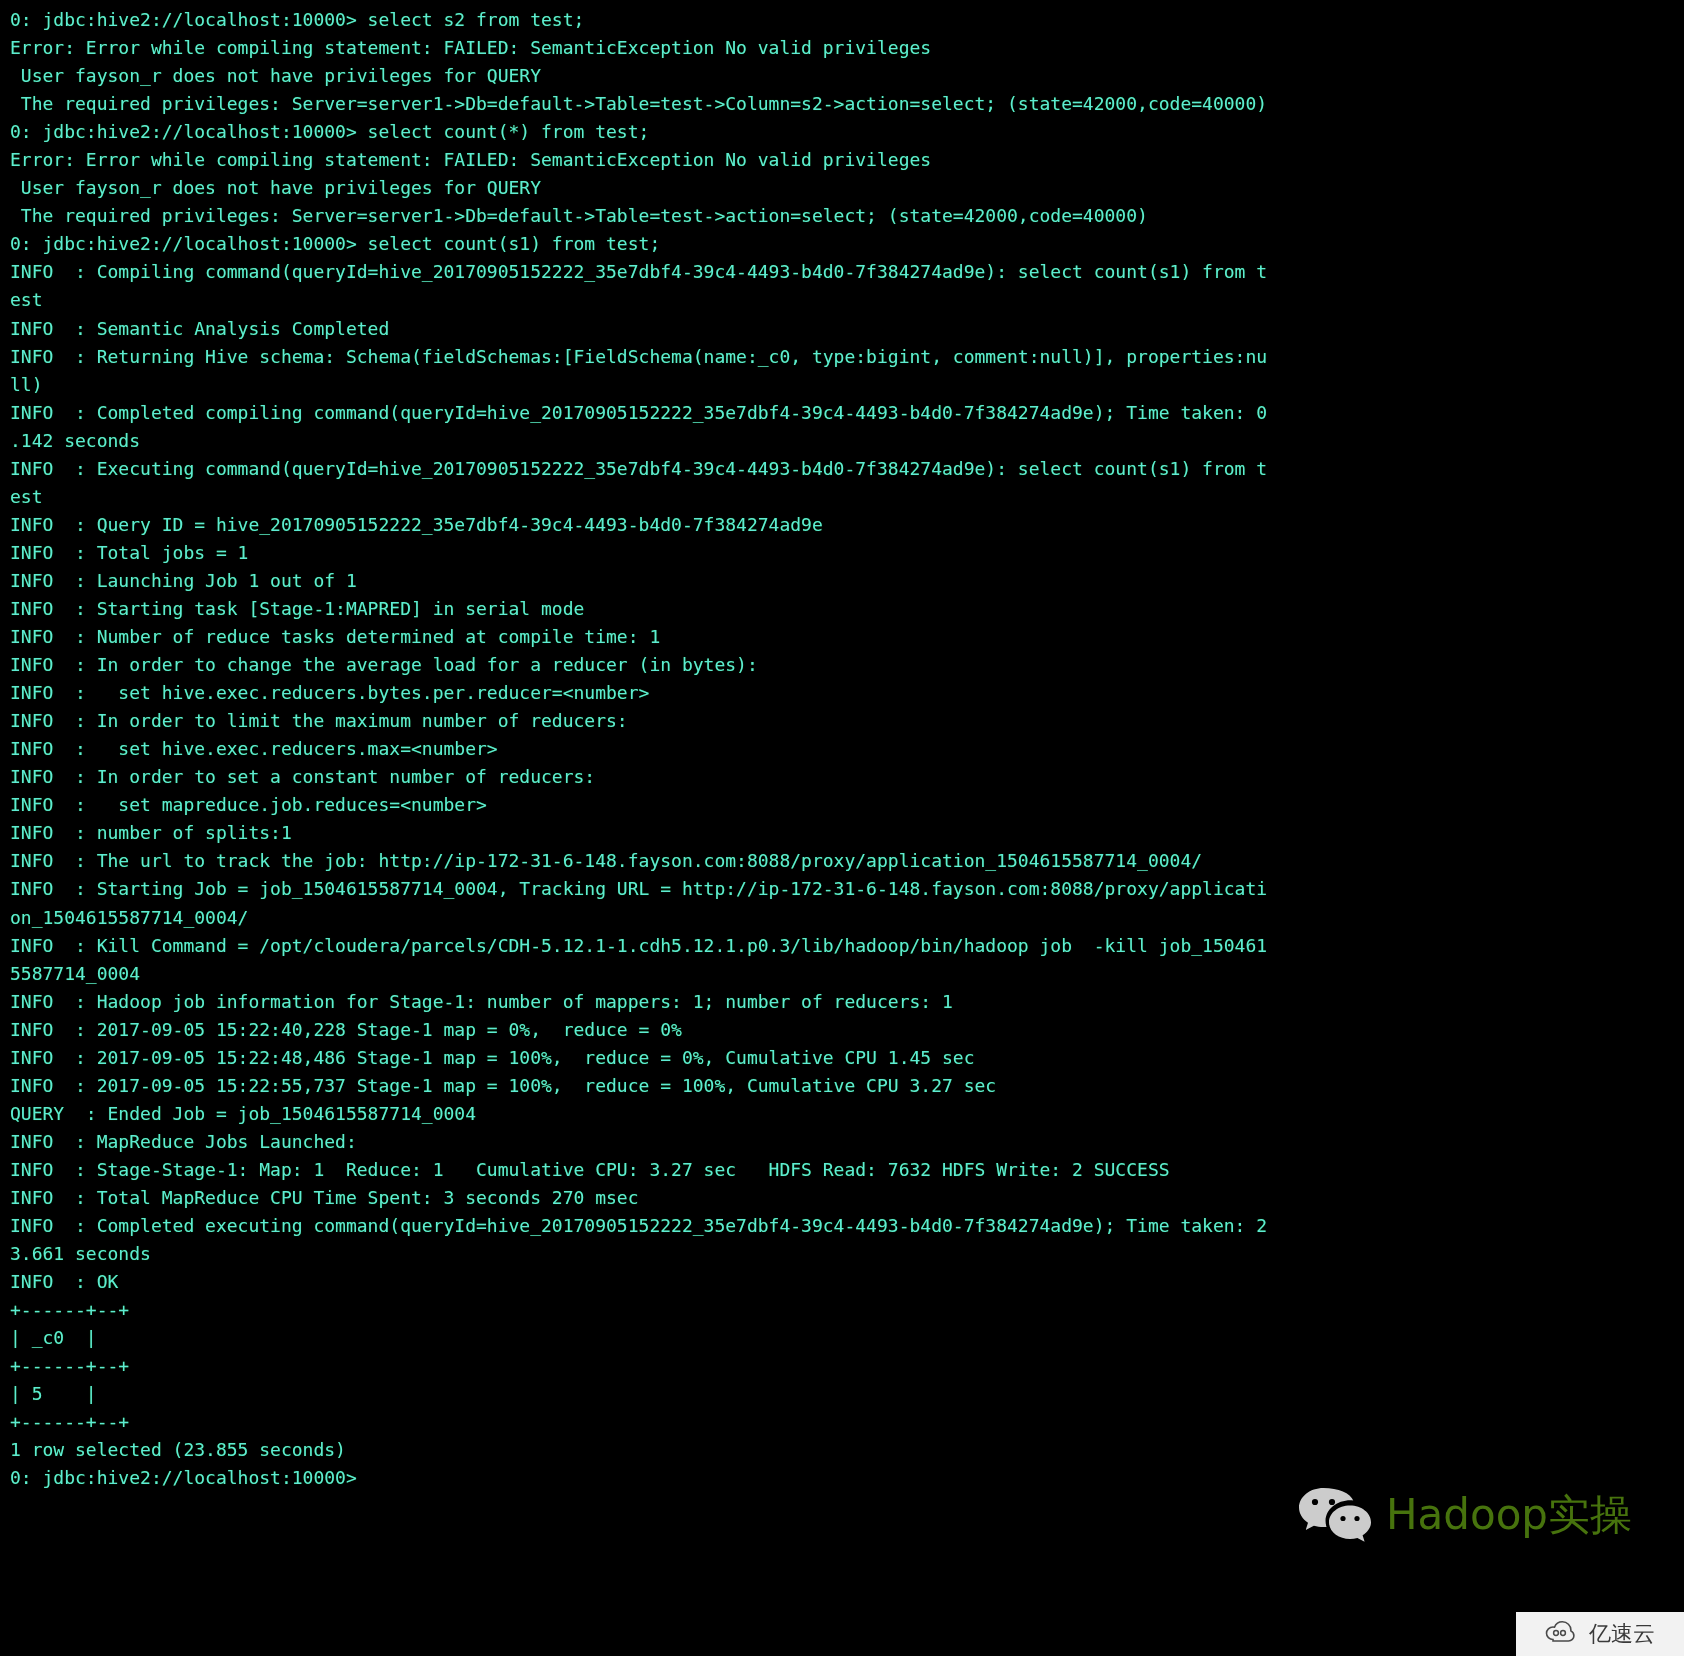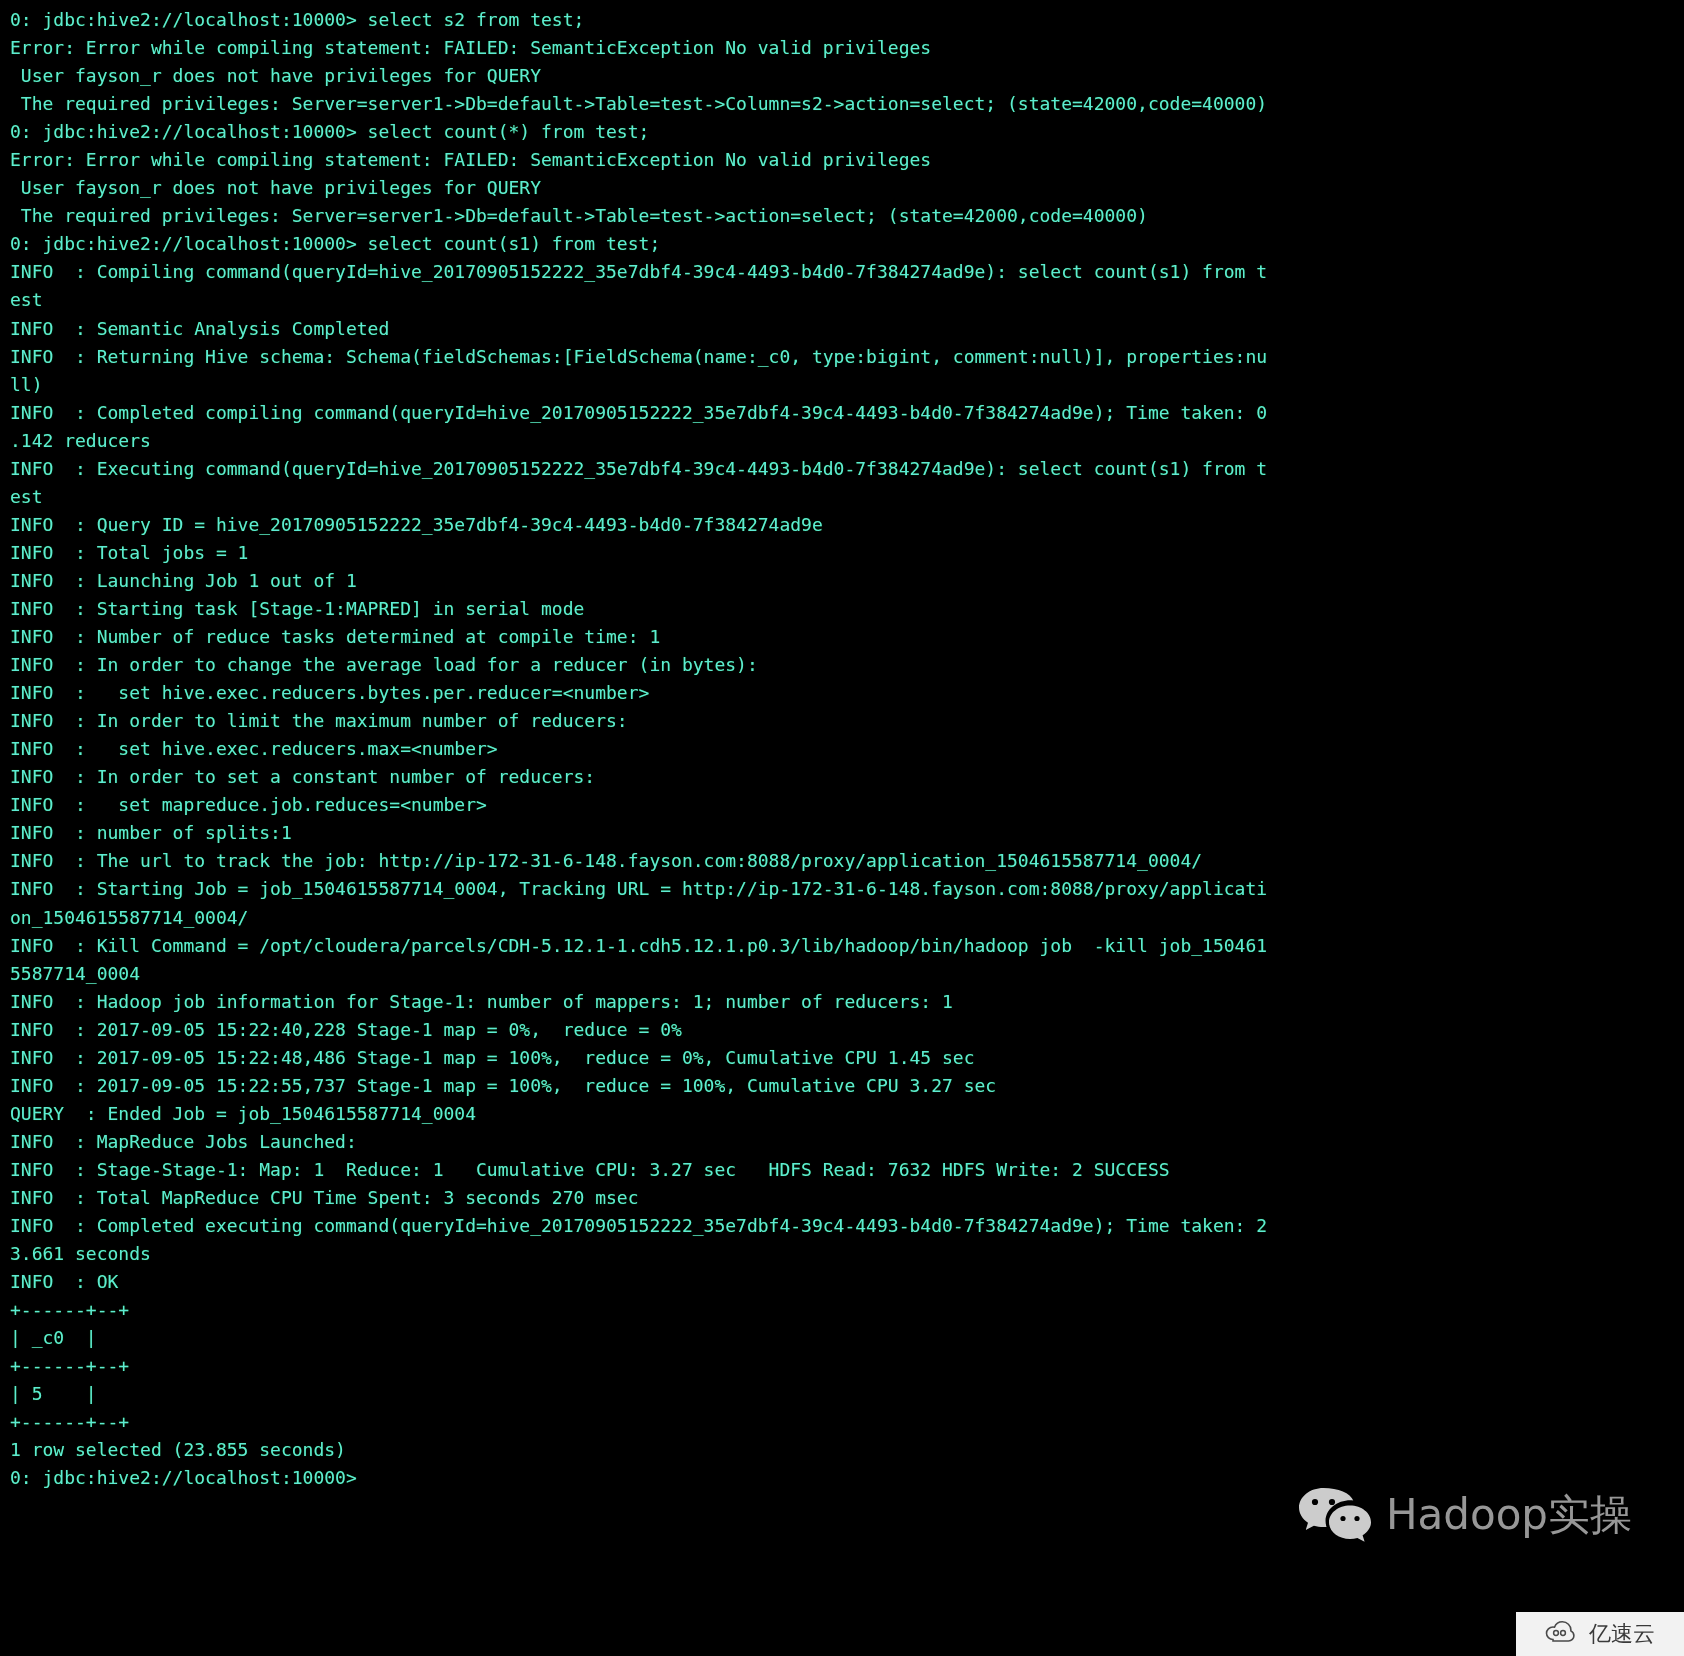--- a/index.html
+++ b/index.html
@@ -37,21 +37,21 @@
   #watermark {
     position: absolute;
     right: 52px;
     bottom: 112px;
     display: flex;
     align-items: center;
     gap: 14px;
     opacity: 0.93;
   }
   #watermark .wm-text {
-    color: #a3a3a3;
+    color: #4d7c0f;
     font-family: "DejaVu Sans", "Liberation Sans", sans-serif;
     font-size: 42px;
     line-height: 1;
     letter-spacing: 0px;
     white-space: nowrap;
     text-align: right;
   }
   #wechat-icon { display:block; }
   #corner-badge {
     position: absolute;
@@ -85,21 +85,21 @@
       <div class="line">Error: Error while compiling statement: FAILED: SemanticException No valid privileges</div>
       <div class="line"> User fayson_r does not have privileges for QUERY</div>
       <div class="line"> The required privileges: Server=server1-&gt;Db=default-&gt;Table=test-&gt;action=select; (state=42000,code=40000)</div>
       <div class="line">0: jdbc:hive2://localhost:10000&gt; select count(s1) from test;</div>
       <div class="line">INFO  : Compiling command(queryId=hive_20170905152222_35e7dbf4-39c4-4493-b4d0-7f384274ad9e): select count(s1) from t</div>
       <div class="line">est</div>
       <div class="line">INFO  : Semantic Analysis Completed</div>
       <div class="line">INFO  : Returning Hive schema: Schema(fieldSchemas:[FieldSchema(name:_c0, type:bigint, comment:null)], properties:nu</div>
       <div class="line">ll)</div>
       <div class="line">INFO  : Completed compiling command(queryId=hive_20170905152222_35e7dbf4-39c4-4493-b4d0-7f384274ad9e); Time taken: 0</div>
-      <div class="line">.142 reducers</div>
+      <div class="line">.142 seconds</div>
       <div class="line">INFO  : Executing command(queryId=hive_20170905152222_35e7dbf4-39c4-4493-b4d0-7f384274ad9e): select count(s1) from t</div>
       <div class="line">est</div>
       <div class="line">INFO  : Query ID = hive_20170905152222_35e7dbf4-39c4-4493-b4d0-7f384274ad9e</div>
       <div class="line">INFO  : Total jobs = 1</div>
       <div class="line">INFO  : Launching Job 1 out of 1</div>
       <div class="line">INFO  : Starting task [Stage-1:MAPRED] in serial mode</div>
       <div class="line">INFO  : Number of reduce tasks determined at compile time: 1</div>
       <div class="line">INFO  : In order to change the average load for a reducer (in bytes):</div>
       <div class="line">INFO  :   set hive.exec.reducers.bytes.per.reducer=&lt;number&gt;</div>
       <div class="line">INFO  : In order to limit the maximum number of reducers:</div>

